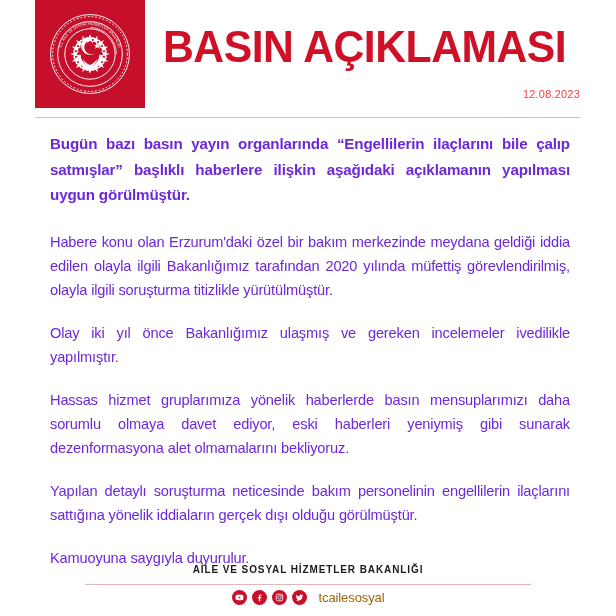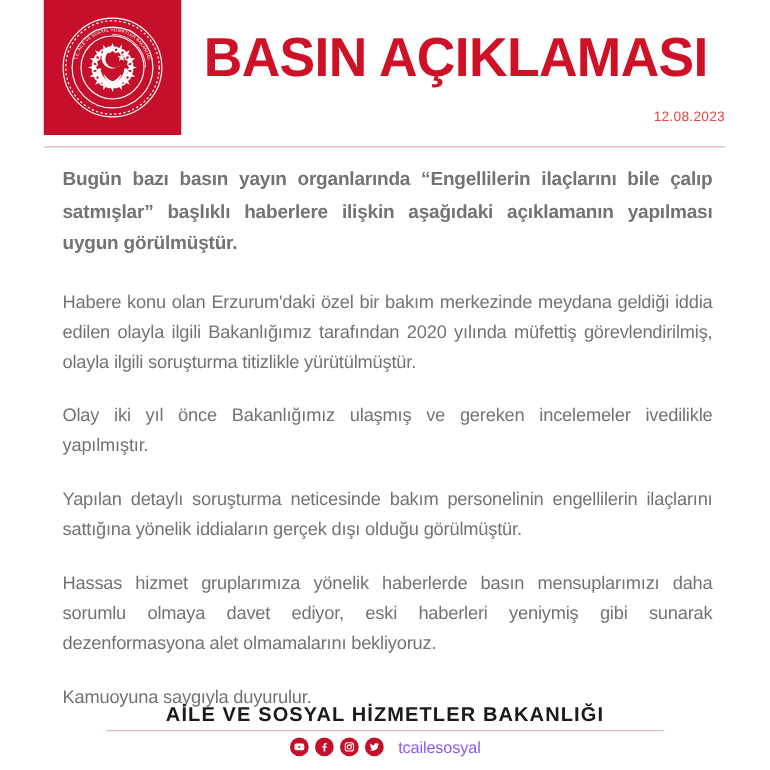--- a/index.html
+++ b/index.html
@@ -68,21 +68,21 @@
   }
 
   
   .content {
     position: absolute;
     left: 50px;
     top: 131px;
     width: 520px;
   }
   .para {
-    color: #737373;
+    color: #6d28d9;
     font-size: 14.6px;
     line-height: 24px;
     text-align: justify;
     margin: 0 0 19px 0;
     letter-spacing: -0.15px;
   }
   .para.lead {
     font-weight: bold;
     font-size: 15.2px;
     line-height: 25.5px;
@@ -99,21 +99,21 @@
     right: 0;
     bottom: 0;
     height: 58px;
   }
   .footer-title {
     position: absolute;
     top: 6px;
     left: 0;
     right: 0;
     text-align: center;
-    font-size: 16px;
+    font-size: 10px;
     font-weight: bold;
     color: #1a1a1a;
     letter-spacing: 0.9px;
   }
   .footer-rule {
     position: absolute;
     top: 26px;
     left: 85px;
     width: 446px;
     height: 1px;
@@ -136,21 +136,21 @@
     background: #C6102B;
     display: flex;
     align-items: center;
     justify-content: center;
     flex: 0 0 auto;
   }
   .social-icon svg { display: block; }
   .handle {
     margin-left: 7px;
     font-size: 13px;
-    color: #8b5cf6;
+    color: #a16207;
     letter-spacing: -0.1px;
   }
 </style>
 </head>
 <body>
 
 <div class="header">
 
   <div class="logo-block">
     <svg class="seal" viewBox="0 0 100 100">
@@ -240,22 +240,22 @@
 
   <div class="press-date">12.08.2023</div>
 
   <div class="header-rule"></div>
 </div>
 
 <div class="content">
   <p class="para lead">Bugün bazı basın yayın organlarında “Engellilerin ilaçlarını bile çalıp satmışlar” başlıklı haberlere ilişkin aşağıdaki açıklamanın yapılması uygun görülmüştür.</p>
   <p class="para">Habere konu olan Erzurum'daki özel bir bakım merkezinde meydana geldiği iddia edilen olayla ilgili Bakanlığımız tarafından 2020 yılında müfettiş görevlendirilmiş, olayla ilgili soruşturma titizlikle yürütülmüştür.</p>
   <p class="para">Olay iki yıl önce Bakanlığımız ulaşmış ve gereken incelemeler ivedilikle yapılmıştır.</p>
+  <p class="para">Hassas hizmet gruplarımıza yönelik haberlerde basın mensuplarımızı daha sorumlu olmaya davet ediyor, eski haberleri yeniymiş gibi sunarak dezenformasyona alet olmamalarını bekliyoruz.</p>
   <p class="para">Yapılan detaylı soruşturma neticesinde bakım personelinin engellilerin ilaçlarını sattığına yönelik iddiaların gerçek dışı olduğu görülmüştür.</p>
-  <p class="para">Hassas hizmet gruplarımıza yönelik haberlerde basın mensuplarımızı daha sorumlu olmaya davet ediyor, eski haberleri yeniymiş gibi sunarak dezenformasyona alet olmamalarını bekliyoruz.</p>
   <p class="para last-line">Kamuoyuna saygıyla duyurulur.</p>
 </div>
 
 <div class="footer">
 
   <div class="footer-title">AİLE VE SOSYAL HİZMETLER BAKANLIĞI</div>
 
   <div class="footer-rule"></div>
 
   <div class="social-row">

